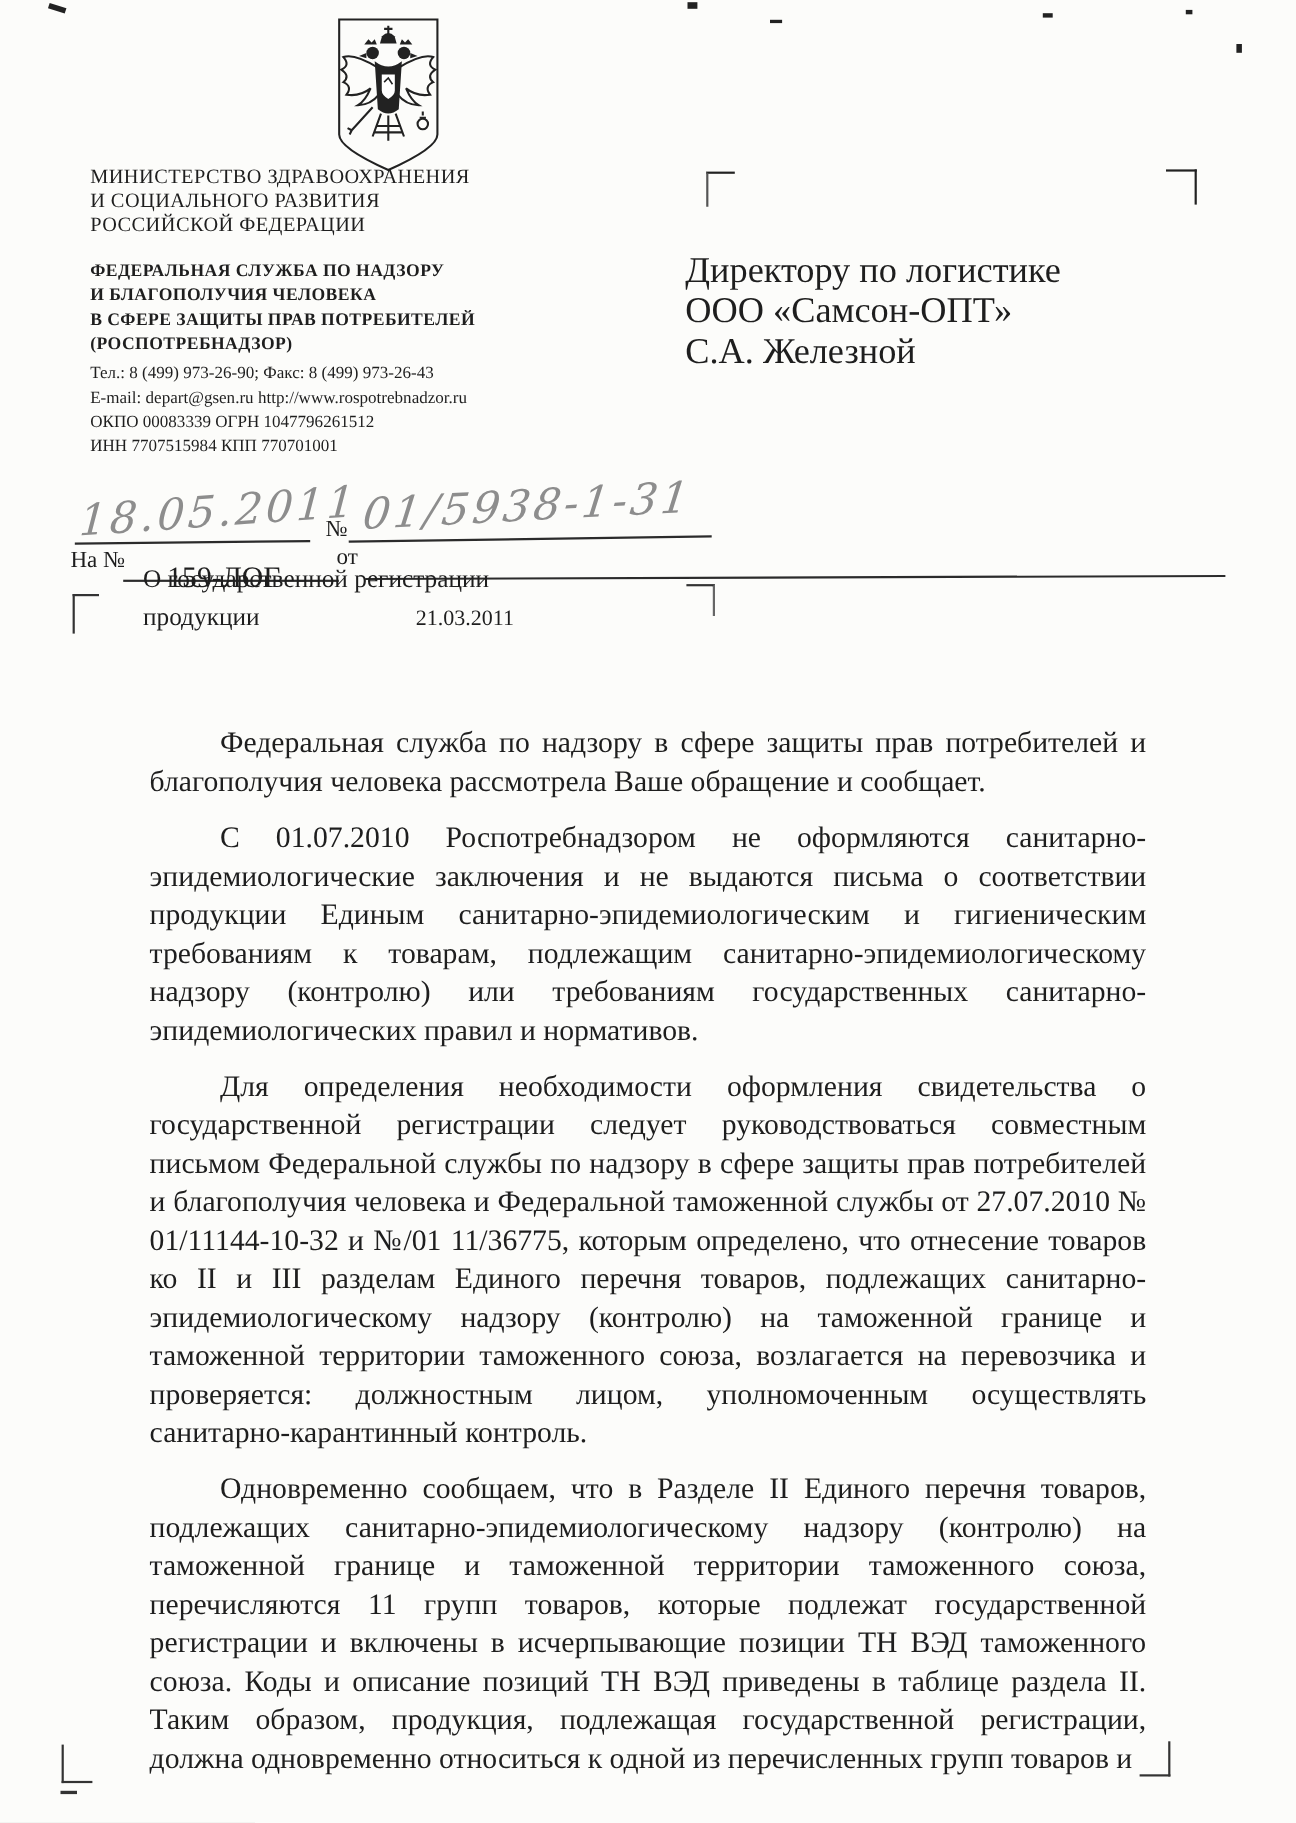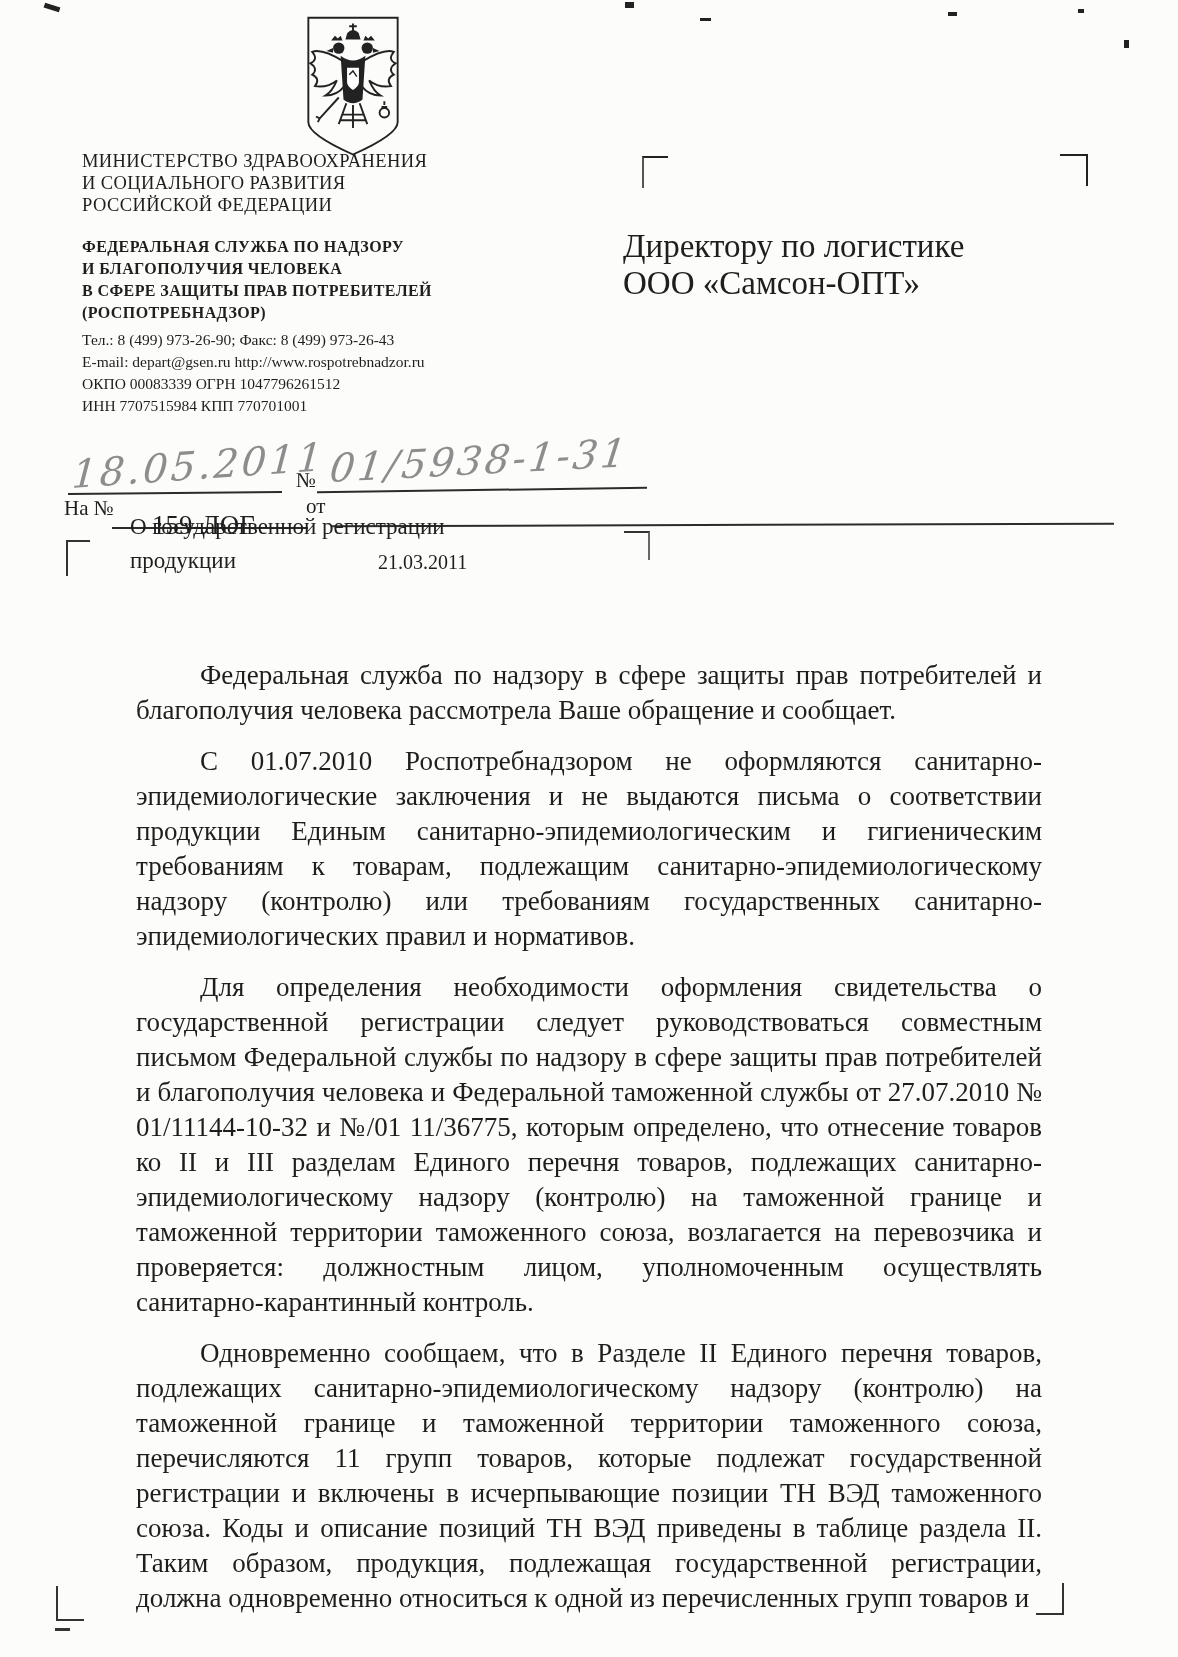--- a/index.html
+++ b/index.html
@@ -126,20 +126,21 @@
       <div class="addr-line">Тел.: 8 (499) 973-26-90; Факс: 8 (499) 973-26-43</div>
       <div class="addr-line">E-mail: depart@gsen.ru  http://www.rospotrebnadzor.ru</div>
       <div class="addr-line">ОКПО 00083339  ОГРН 1047796261512</div>
       <div class="addr-line">ИНН 7707515984  КПП 770701001</div>
     </div>
   </div>
 
   <div class="recipient">
     <div>Директору по логистике</div>
     <div>ООО «Самсон-ОПТ»</div>
+    <div>С.А. Железной</div>
   </div>
 
   <div class="cb cb-t-l"></div>
   <div class="cb cb-t-r"></div>
   <div class="cb cb-m-l"></div>
   <div class="cb cb-m-r"></div>
   <div class="cb cb-b-l"></div>
   <div class="cb cb-b-r"></div>
   <div class="cb tick-b-l"></div>
 

